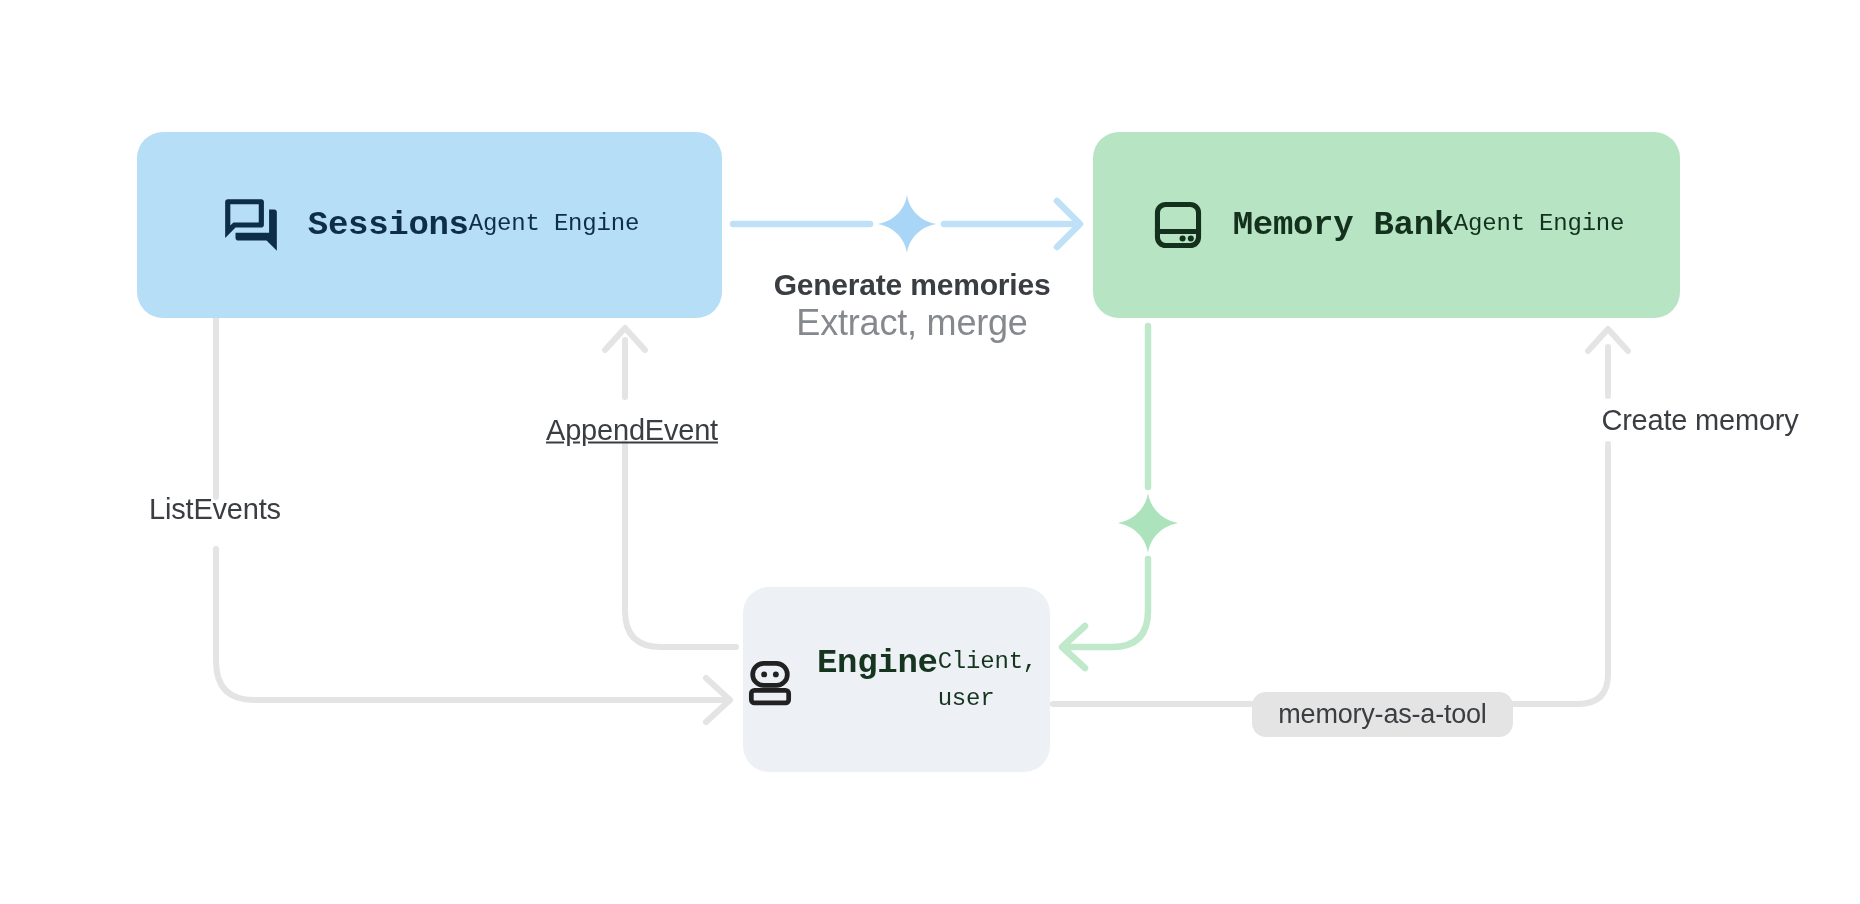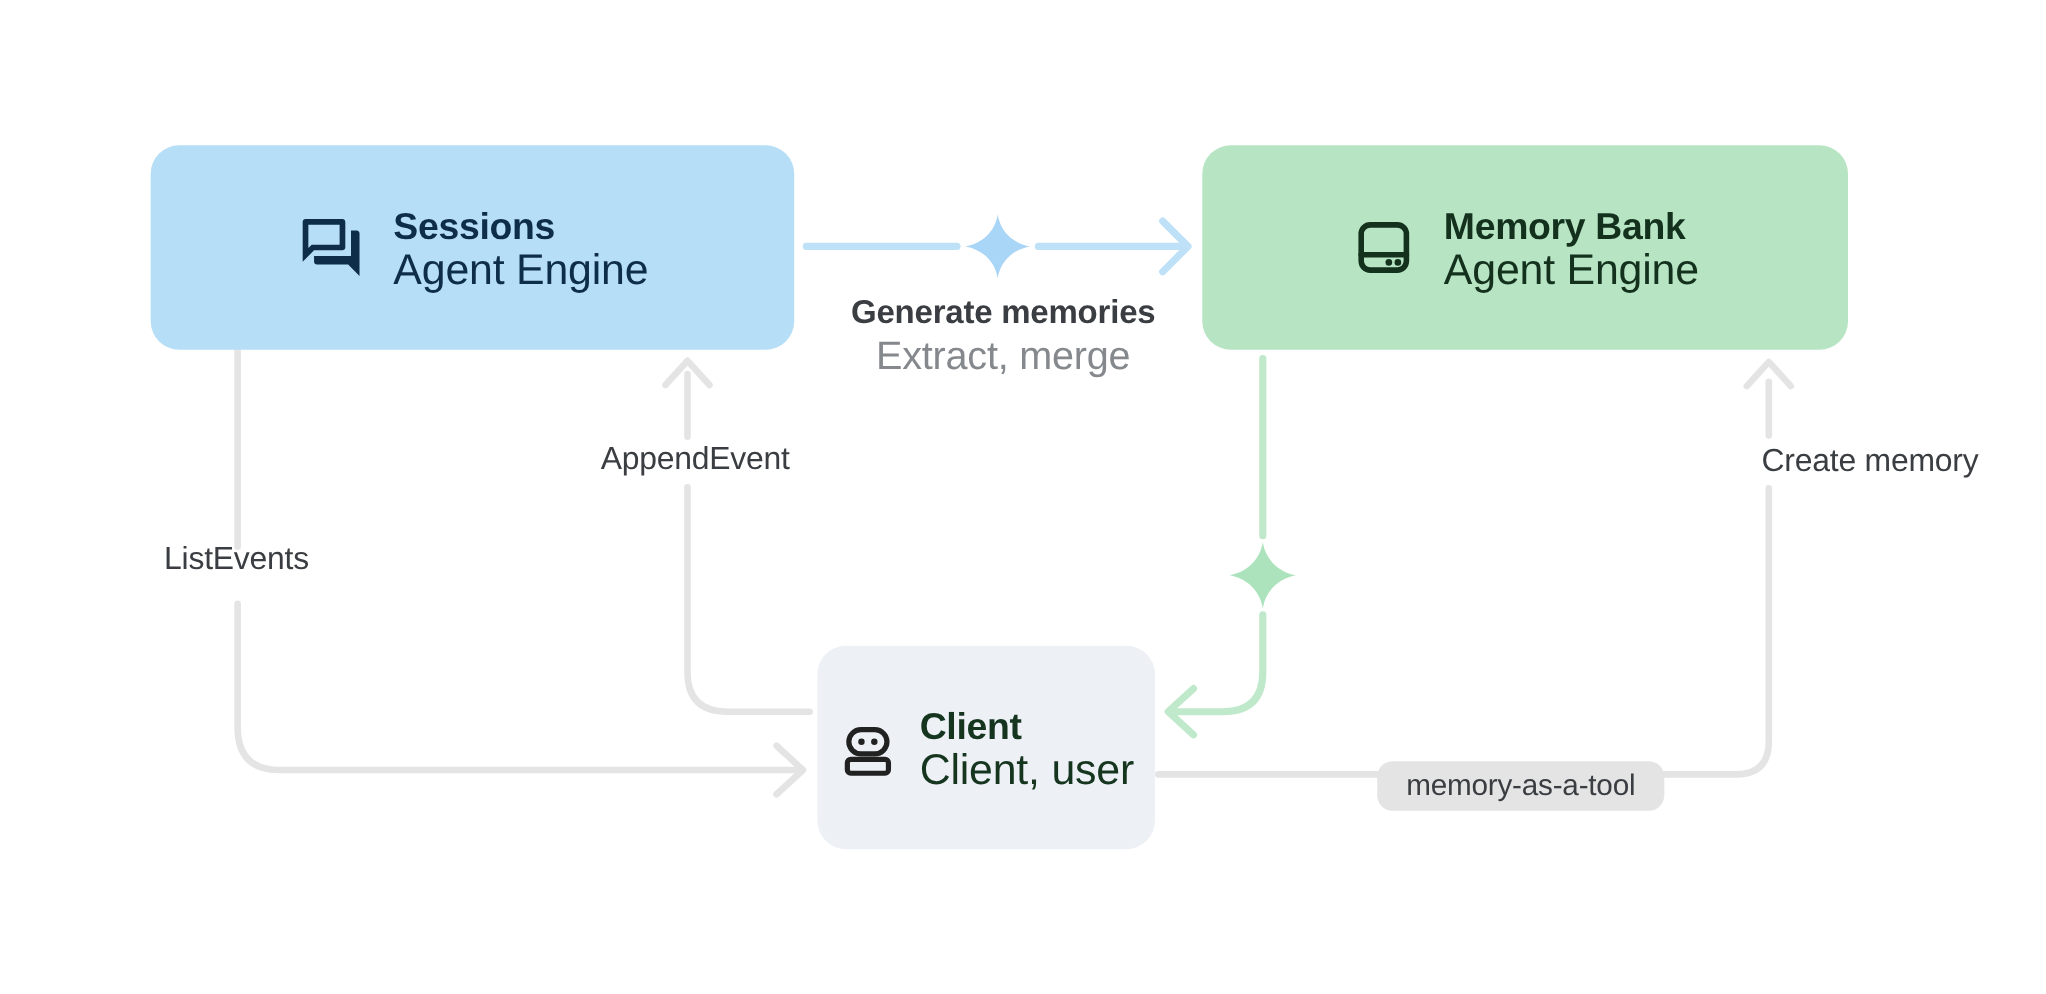--- a/index.html
+++ b/index.html
@@ -22,23 +22,23 @@
     position:absolute;
     border-radius:26px;
     display:flex;align-items:center;justify-content:center;
     gap:26px;
   }
   .node-sessions{left:137px;top:132px;width:585px;height:186px;background:var(--sessions-box);color:var(--sessions-text);}
   .node-memory{left:1093px;top:132px;width:587px;height:186px;background:var(--memory-box);color:var(--memory-text);}
   .node-agent{left:743px;top:587px;width:307px;height:185px;background:var(--agent-box);color:var(--agent-text);gap:20px;}
   .node-agent .node-icon{color:var(--agent-icon);}
   .node-icon{display:flex;align-items:center;}
-  .node-text{display:flex;flex-direction:column;}
+  .node-text{display:flex;flex-direction:row;font-family:Liberation Mono, monospace;}
   .node-title{font-size:34px;font-weight:bold;line-height:41px;letter-spacing:-0.3px;}
-  .node-sub{font-size:39px;line-height:37px;letter-spacing:-0.2px;}
+  .node-sub{font-size:24px;line-height:37px;letter-spacing:-0.2px;}
 
   .edge-label{
     position:absolute;
     font-size:29px;color:var(--label-dark);
     letter-spacing:-0.2px;white-space:nowrap;
     transform:translate(-50%,-50%);
   }
   .edge-label.bold{font-weight:bold;font-size:30px;}
   .edge-label.sub{color:var(--label-gray);font-size:36px;font-weight:normal;}
   .edge-label.left-anchor{transform:translate(0,-50%);}
@@ -99,25 +99,25 @@
   <div class="node node-agent">
     <span class="node-icon">
       <svg viewBox="0 0 24 24" width="54" height="54" fill="none" stroke="currentColor" stroke-width="2.1" aria-hidden="true">
         <rect x="4.3" y="4.6" width="15.4" height="9.8" rx="4.9"></rect>
         <circle cx="9.4" cy="9.5" r="1.3" fill="currentColor" stroke="none"></circle>
         <circle cx="14.6" cy="9.5" r="1.3" fill="currentColor" stroke="none"></circle>
         <rect x="3.7" y="16.6" width="16.6" height="5.6" rx="1.4"></rect>
       </svg>
     </span>
     <span class="node-text">
-      <span class="node-title">Client</span>
+      <span class="node-title">Engine</span>
       <span class="node-sub">Client, user</span>
     </span>
   </div>
 
   <div class="edge-label bold" style="left:912px;top:285px;">Generate memories</div>
   <div class="edge-label sub" style="left:912px;top:323px;">Extract, merge</div>
-  <div class="edge-label" style="left:632px;top:418px;">AppendEvent</div>
+  <div class="edge-label" style="left:632px;top:430px;text-decoration:underline;">AppendEvent</div>
   <div class="edge-label" style="left:215px;top:509px;">ListEvents</div>
   <div class="edge-label" style="left:1700px;top:420px;">Create memory</div>
   <div class="tag-pill">memory-as-a-tool</div>
 
 </div>
 
 </body></html>

